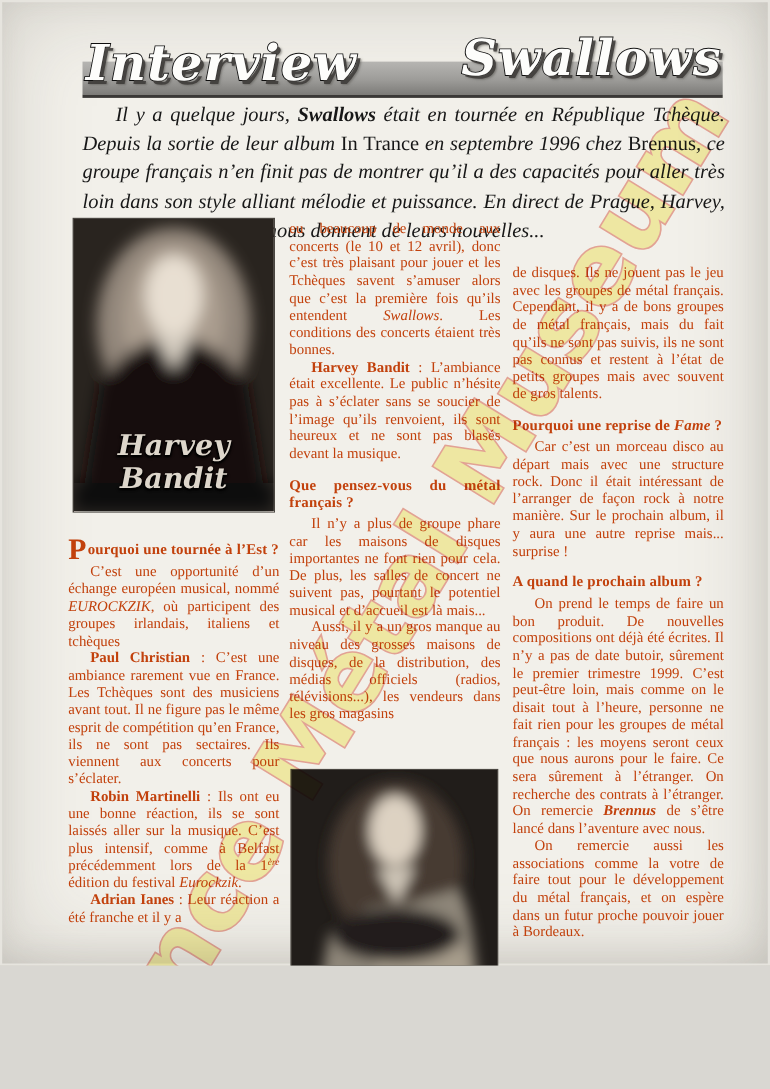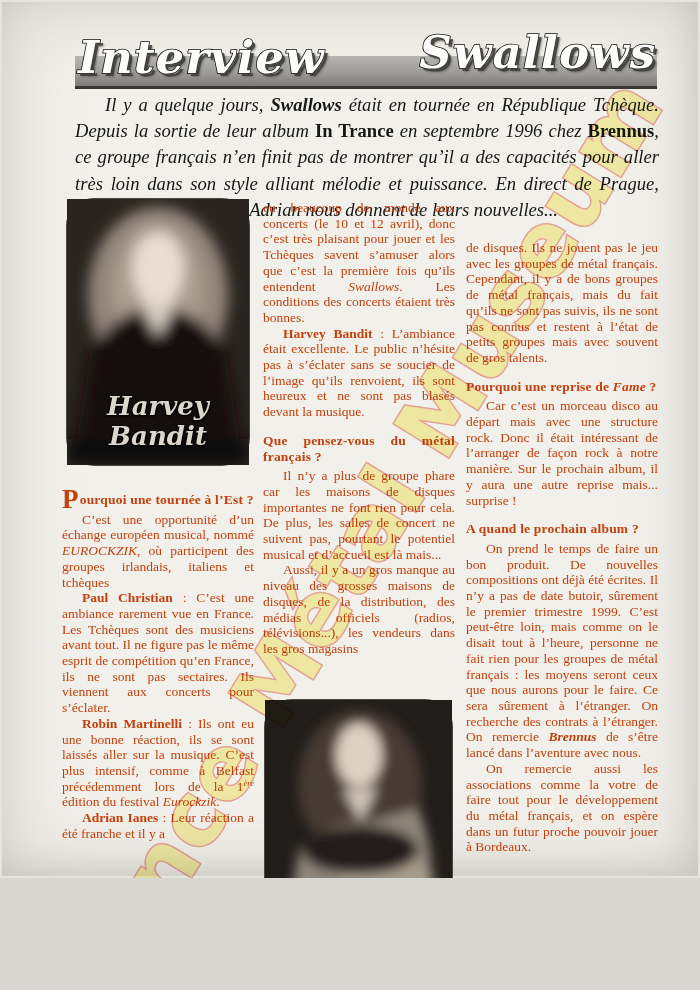--- a/index.html
+++ b/index.html
@@ -15,37 +15,37 @@
     border-bottom:3px solid #3a3836;}
   .bigtitle{position:absolute; font-family:"DejaVu Serif", serif; font-style:italic; font-weight:bold;
     font-size:45px; line-height:50px; color:#fdfdfb; letter-spacing:1px;
     -webkit-text-stroke:1.6px #0d0d0d; paint-order:stroke fill;
     text-shadow:3px 3px 0 rgba(60,58,55,.85), 4px 4px 2px rgba(90,88,84,.6);}
   .title-l{left:78px; top:33px;}
   .title-r{right:44px; top:28px;}
   
   .intro{position:absolute; left:75px; top:92px; width:584px;
     font-size:18.6px; line-height:26.2px; font-style:italic; text-align:justify; text-indent:30px; color:#171717;}
-  .intro .r{font-style:normal;font-weight:bold;}
+  .intro .r{font-style:normal;}
   
   .col{position:absolute; width:192px; font-size:13.5px; line-height:15.7px; text-align:justify; color:#c2410c; z-index:1;}
   .col-left{left:62px; top:476px;}
   .col-mid{left:263px; top:200px;}
   .col-right{left:466px; top:200px;margin-top:40px;}
   .col .p{margin:0;}
   .col .ind{text-indent:20px;}
   .col .h{font-weight:bold; margin:13px 0 4px; text-align:justify; letter-spacing:.2px;}
   .col .h:first-child{margin-top:16px;}
   .b{font-weight:bold;}
   .i{font-style:italic;}
   .r{font-style:normal;}
   .big{font-size:27px; font-weight:bold; line-height:10px; vertical-align:-4px; padding-right:1px;}
   .sup{font-size:8.5px; vertical-align:5px; line-height:0;font-style:italic;}
   
-  .photo{position:absolute; z-index:2; box-shadow:0 0 0 1px #4a4641;border-radius:27px;}
+  .photo{position:absolute; z-index:2; box-shadow:0 0 0 1px #4a4641;}
   .photo svg{display:block;}
   .photo-harvey{left:67px; top:199px; width:182px; height:266px;}
   .photo-paul{left:265px; top:700px; width:187px; height:240px;}
   .cap{position:absolute; left:0; width:100%; text-align:center; z-index:3;
     font-family:"DejaVu Serif", serif; font-style:italic; font-weight:bold; color:#ddd6cb;
     text-shadow:1px 1px 2px #000, -1px 1px 2px #000;}
   .cap-harvey{top:192px; font-size:26px; line-height:30px;}
   .cap-paul{top:196px; font-size:25px; line-height:28px; color:#f3efe8;}
   
   .pagenum{position:absolute; left:73px; top:942px; font-size:16px; color:#222;}

